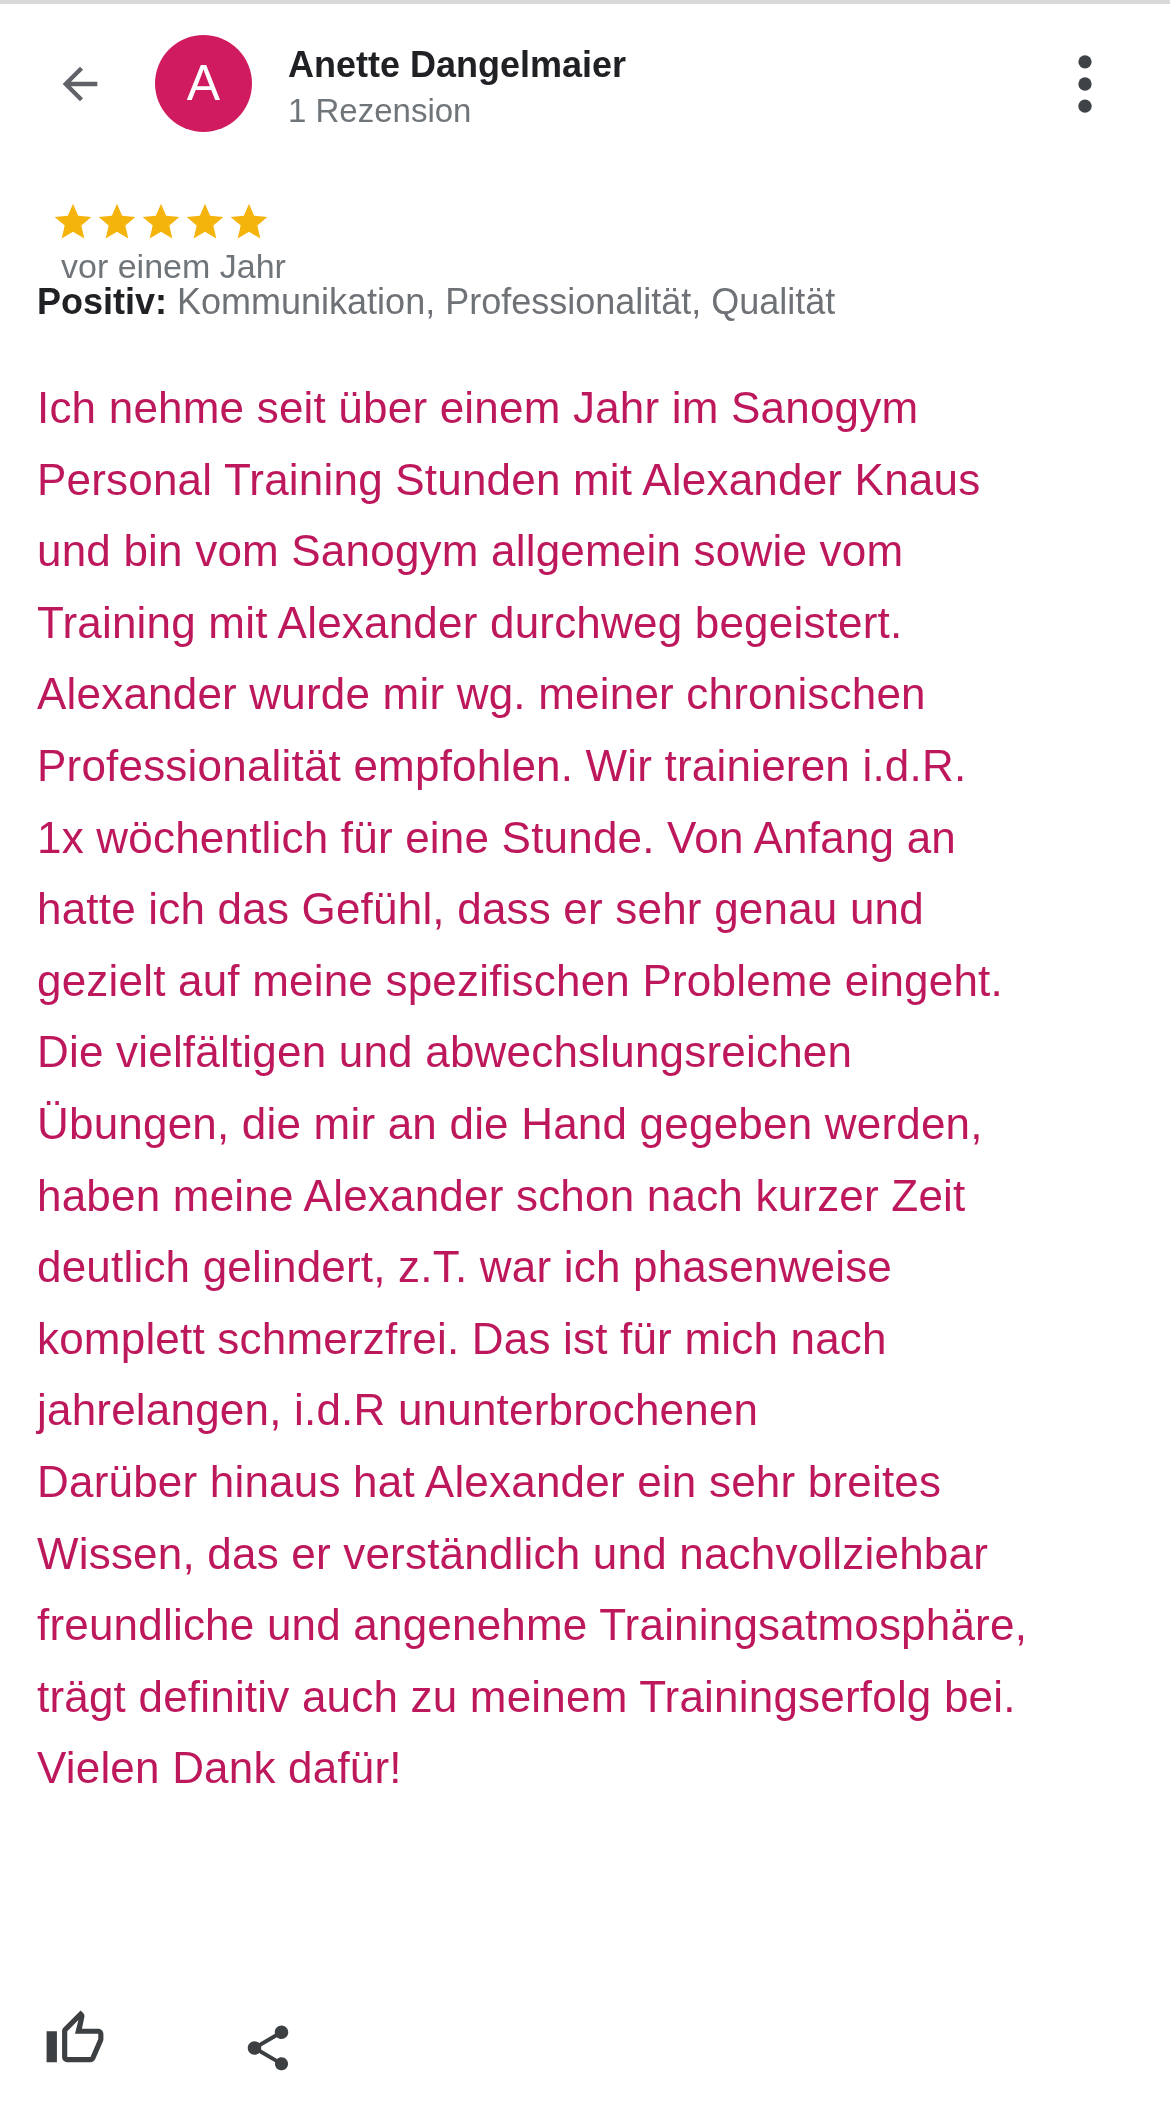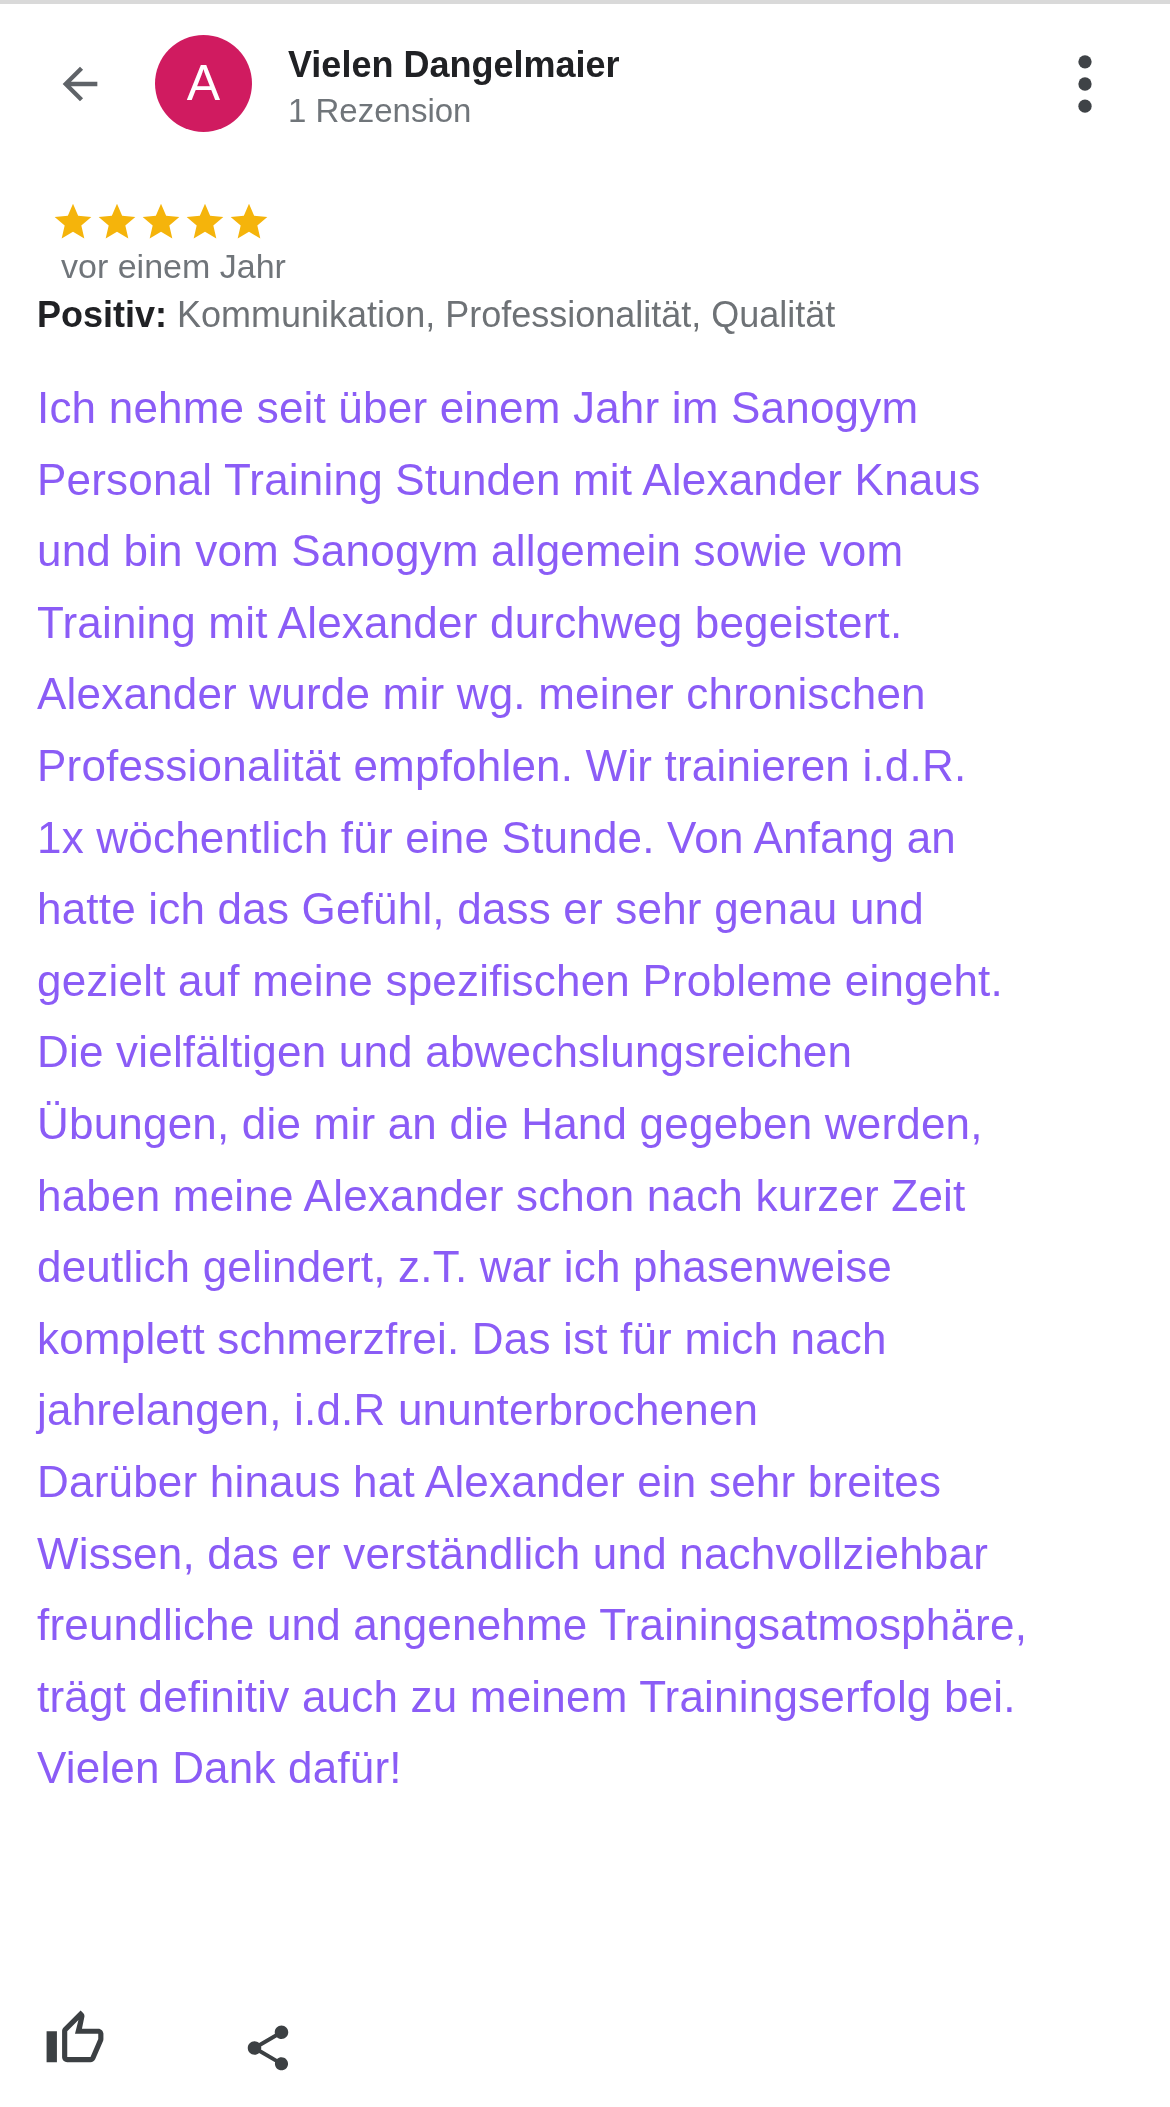--- a/index.html
+++ b/index.html
@@ -49,29 +49,29 @@
     display:flex;align-items:center;flex-direction:column;
   }
   .stars{display:flex;align-items:center;}
   .stars svg{width:44px;height:44px;display:block;fill:var(--star-color,#f5b50c);}
   .review-date{
     font-size:34px;color:#70757a;margin-left:24px;line-height:44px;
     white-space:nowrap;
   }
   
   .tags-row{
-    position:absolute;left:37px;top:292px;
+    position:absolute;left:37px;top:279px;
     font-size:36px;line-height:46px;white-space:nowrap;
   }
   .tags-label{font-weight:700;color:#202124;}
   .tags-value{color:#6e7276;}
   
   .review-body{
     position:absolute;left:37px;top:372px;width:1110px;
-    font-size:44px;color:#8b5cf6;
+    font-size:44px;color:#be185d;
   }
   .body-line{
     line-height:71.6px;white-space:nowrap;letter-spacing:0.2px;
   }
   
   .like-btn{
     position:absolute;left:44px;top:2008px;width:62px;height:62px;
     background:none;border:none;padding:0;cursor:pointer;
   }
   .like-btn svg{display:block;width:62px;height:62px;fill:#3c4043;}
@@ -92,21 +92,21 @@
     <svg viewBox="0 0 24 24">
       <path d="M20 11H7.83l5.59-5.59L12 4l-8 8 8 8 1.41-1.41L7.83 13H20v-2z"></path>
     </svg>
   </button>
 
   <div class="avatar" style="background: rgb(208, 27, 96);">
     <span>A</span>
   </div>
 
   <div class="user-meta">
-    <div class="user-name">Vielen Dangelmaier</div>
+    <div class="user-name">Anette Dangelmaier</div>
     <div class="user-sub">1 Rezension</div>
   </div>
 
   <button class="menu-btn">
     <svg viewBox="0 0 24 24">
       <circle cx="12" cy="5" r="2.1"></circle>
         <circle cx="12" cy="12" r="2.1"></circle>
         <circle cx="12" cy="19" r="2.1"></circle>
     </svg>
   </button>

